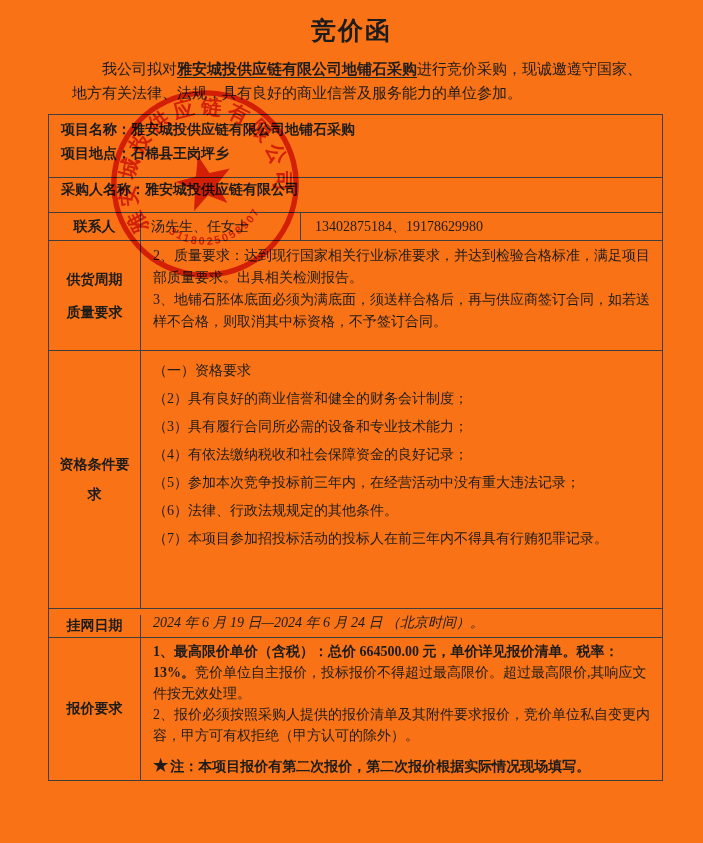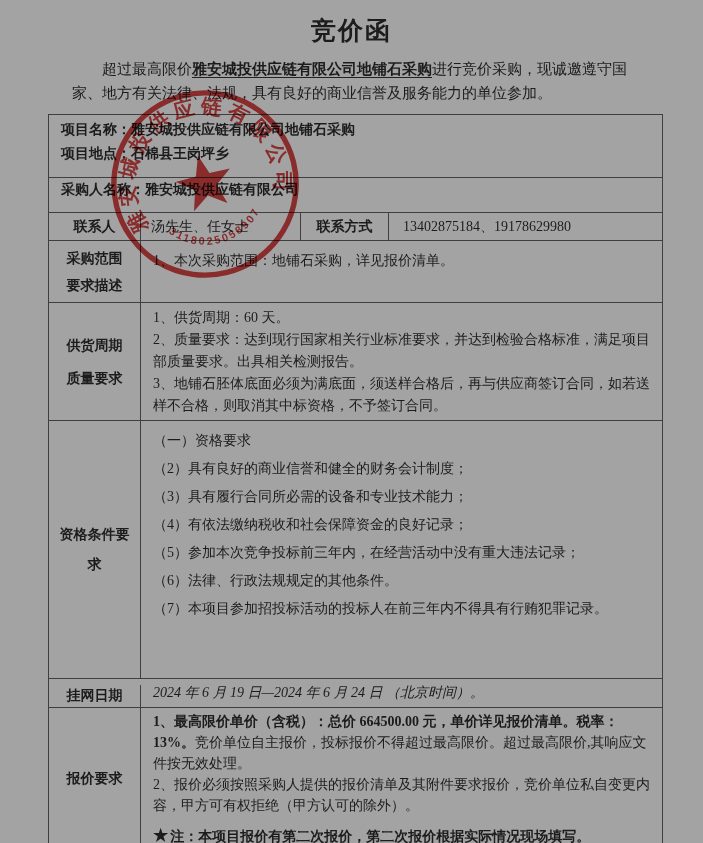--- a/index.html
+++ b/index.html
@@ -1,19 +1,19 @@
 <!DOCTYPE html>
 <html><head>
 <meta charset="utf-8">
 <style>
   * { margin:0; padding:0; box-sizing:border-box; }
   html,body { background:#ffffff; }
   body { font-family:"Liberation Serif","DejaVu Serif",serif; color:#1c1c1c; }
   .page {
-    position:relative; width:703px; height:843px; background:#a3a3a3;
+    position:relative; width:703px; height:843px; background:#f97316;
     overflow:hidden;
   }
   .doc-title {
     text-align:center; font-size:25px; font-weight:700;
     padding-top:14px; letter-spacing:2px;
   }
   .intro {
     margin:10px 58px 9px 72px; font-size:15px; line-height:24px;
     text-indent:2em;
   }
@@ -70,55 +70,47 @@
   .seal-number { font-size:11px; font-weight:700; letter-spacing:2.4px;
                  font-family:"Liberation Sans",sans-serif; }
 </style>
 </head>
 <body>
 
 <div class="page">
 
   <div class="doc-title">竞价函</div>
 
-  <p class="intro"><span>超过最高限价</span><span class="em">雅安城投供应链有限公司地铺石采购</span><span>进行竞价采购，现诚邀遵守国家、地方有关法律、法规，具有良好的商业信誉及服务能力的单位参加。</span></p>
+  <p class="intro"><span>我公司拟对</span><span class="em">雅安城投供应链有限公司地铺石采购</span><span>进行竞价采购，现诚邀遵守国家、地方有关法律、法规，具有良好的商业信誉及服务能力的单位参加。</span></p>
 
   <div class="tbl">
 
     <div class="row r1">
       <div class="cell full">
         <div class="line"><span class="b">项目名称：</span><span class="b">雅安城投供应链有限公司地铺石采购</span></div>
         <div class="line"><span class="b">项目地点：</span><span class="b">石棉县王岗坪乡</span></div>
       </div>
     </div>
 
     <div class="row r2">
       <div class="cell full"><span class="b">采购人名称：</span><span class="b">雅安城投供应链有限公司</span></div>
     </div>
 
     <div class="row r3">
       <div class="c c-contact-label">联系人</div>
       <div class="c c-contact-value">汤先生、任女士</div>
-      <div class="c c-method-label">联系方式</div>
       <div class="c c-method-value">13402875184、19178629980</div>
     </div>
 
-    <div class="row r4">
-      <div class="cell-label">
-          <div style="max-width:4.2em;">采购范围要求描述</div>
-        </div>
-      <div class="cell cell-content">1、本次采购范围：地铺石采购，详见报价清单。</div>
-    </div>
 
     <div class="row r5">
       <div class="cell-label">
           <div style="max-width:4.2em;">供货周期质量要求</div>
         </div>
       <div class="cell cell-content">
-        <p>1、供货周期：60 天。</p>
         <p>2、质量要求：达到现行国家相关行业标准要求，并达到检验合格标准，满足项目部质量要求。出具相关检测报告。</p>
         <p>3、地铺石胚体底面必须为满底面，须送样合格后，再与供应商签订合同，如若送样不合格，则取消其中标资格，不予签订合同。</p>
       </div>
     </div>
 
     <div class="row r6">
       <div class="cell-label">
           <div>资格条件要求</div>
         </div>
       <div class="cell cell-content">

